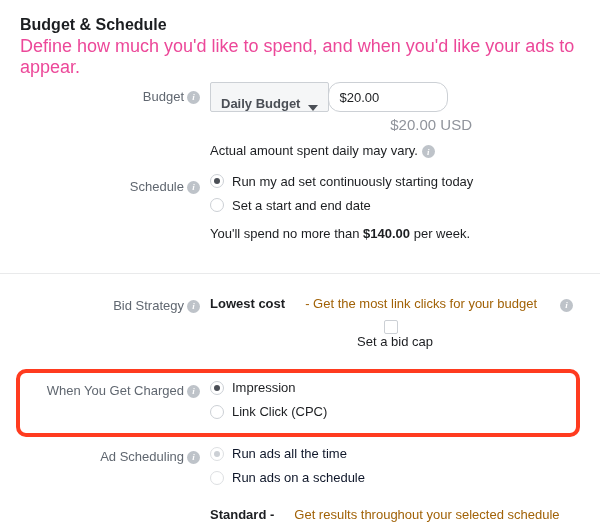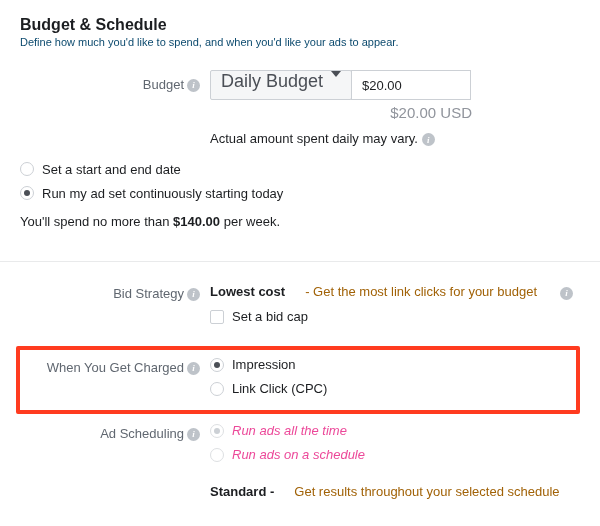--- a/index.html
+++ b/index.html
@@ -1,44 +1,44 @@
 <!DOCTYPE html>
 <html><head>
 <meta charset="utf-8">
 <style>
   * { box-sizing: border-box; margin: 0; padding: 0; }
   html, body { width: 600px; height: 526px; font-family: Helvetica, Arial, sans-serif; font-size: 13px; color: #1c1e21; background: #fff; }
   .wrap { padding: 16px 20px 10px 20px; }
   h1 { font-size: 16px; font-weight: 700; margin-bottom: 2px; }
-  .subtitle { color: #0c4a6e; font-size: 11px; margin-bottom: 22px; }
+  .subtitle { color: #ec4899; font-size: 18px; margin-bottom: 4px; }
   .row { display: flex; align-items: flex-start; margin-bottom: 14px; }
   .lbl { width: 190px; text-align: right; padding-right: 10px; color: #606770; font-size: 13px; padding-top: 7px; line-height: 1.2; }
   .lbl.strong { font-weight: 600; color: #1c1e21; }
   .val { flex: 1; }
   .info-icon { display: inline-flex; align-items: center; justify-content: center; width: 13px; height: 13px; border-radius: 50%; background: #bec3c9; color: #fff; font-size: 9px; font-weight: 700; font-style: italic; font-family: Georgia, serif; vertical-align: middle; margin-left: 3px; cursor: default; user-select: none; }
-  .select { display: inline-flex; align-items: flex-start; height: 30px; padding: 0 10px; background: #f5f6f7; border: 1px solid #ccd0d5; border-radius: 2px; font-size: 18px; font-weight: 400; color: #4b4f56; cursor: pointer; }
+  .select { display: inline-flex; align-items: flex-end; height: 30px; padding: 0 10px; background: #f5f6f7; border: 1px solid #ccd0d5; border-radius: 2px; font-size: 13px; font-weight: 700; color: #4b4f56; cursor: pointer; }
   .select .caret { margin-left: 8px; }
-  .amount-input { display: inline-flex; align-items: center; height: 30px; width: 120px; padding: 0 10px; border: 1px solid #ccd0d5; border-radius: 0; font-size: 13px; margin-left: -1px; }
+  .amount-input { display: inline-flex; align-items: center; height: 30px; width: 120px; padding: 0 10px; border: 1px solid #ccd0d5; border-radius: 12px; font-size: 13px; margin-left: -1px; }
   .subamount { font-size: 15px; color: #90949c; margin-top: 4px; text-align: right; width: 262px; }
   .note { font-size: 13px; color: #1c1e21; margin-top: 10px; }
   .note .info-icon { margin-left: 4px; }
   .radio-row { display: flex; align-items: center; margin-bottom: 6px; min-height: 18px; }
   .radio { width: 14px; height: 14px; border: 1px solid #ccd0d5; border-radius: 50%; margin-right: 8px; display:inline-flex; align-items:center; justify-content:center; flex-shrink:0; }
   .radio.checked::after { content:""; width:6px; height:6px; border-radius:50%; background:#4b4f56; display:block; }
   .radio.disabled { border-color: #dddfe2; }
   .radio.disabled.checked::after { background:#ccd0d5; }
   .radio-label { font-size: 13px; }
-  .radio-label.disabled { color: #ec4899; font-style: italic; }
+  .radio-label.disabled { color: #0f172a; }
   .spend-note { font-weight: 400; margin: 12px 0 18px 0; }
   .spend-note b { font-weight: 700; }
   hr.sep { border: none; border-top: 1px solid #e9eaeb; margin: 0 -20px 22px -20px; }
   .cb { width: 14px; height: 14px; border: 1px solid #ccd0d5; border-radius: 2px; margin-right: 8px; display:inline-block; vertical-align:middle; flex-shrink:0; }
   .bold { font-weight: 700; }
   .grey { color: #a16207; }
-  .highlight-box { border: 4px solid #ff3b1f; border-radius: 2px; padding: 6px 4px 4px 4px; margin: 2px 0 8px -4px; }
+  .highlight-box { border: 4px solid #ff3b1f; border-radius: 10px; padding: 6px 4px 4px 4px; margin: 2px 0 8px -4px; }
   .highlight-box .row { margin-bottom: 0; }
   .caret svg { display:block; }
   .inline { display:flex; flex-wrap:wrap; align-items:baseline; gap:20px;}
 </style>
 </head>
 <body>
 
 <div class="wrap">
   <h1>Budget &amp; Schedule</h1>
   <div class="subtitle">Define how much you'd like to spend, and when you'd like your ads to appear.</div>
@@ -60,49 +60,52 @@
         <div class="amount-input">$20.00</div>
       </div>
       <div class="subamount">$20.00 USD</div>
       <div class="note">
         <span>Actual amount spent daily may vary.</span><span class="info-icon">i</span>
       </div>
     </div>
   </div>
 
   <div class="row">
+    <div class="lbl">
+      <span>Schedule</span><span class="info-icon">i</span>
+    </div>
     <div class="val">
+      <div class="radio-row">
+        <span class="radio checked"></span>
+        <span class="radio-label">Run my ad set continuously starting today</span>
+      </div>
       <div class="radio-row">
         <span class="radio"></span>
         <span class="radio-label">Set a start and end date</span>
-      </div>
-      <div class="radio-row">
-        <span class="radio checked"></span>
-        <span class="radio-label">Run my ad set continuously starting today</span>
       </div>
       <div class="spend-note">
         <span>You'll spend no more than </span><b>$140.00</b><span> per week.</span>
       </div>
     </div>
   </div>
 
   <hr class="sep">
 
 
   <div class="row">
     <div class="lbl" style="padding-top:2px;">
       <span>Bid Strategy</span><span class="info-icon">i</span>
     </div>
     <div class="val">
       <div class="inline">
         <span class="bold">Lowest cost</span>
         <span class="grey"> - Get the most link clicks for your budget</span>
         <span class="info-icon">i</span>
       </div>
-      <div class="radio-row" style="margin-top:8px;">
+      <div class="radio-row" style="margin-top:8px;flex-direction:column;">
         <span class="cb"></span>
         <span class="radio-label">Set a bid cap</span>
       </div>
     </div>
   </div>
 
   <div class="highlight-box">
     <div class="row">
       <div class="lbl" style="padding-top:4px; width:186px;">
         <span>When You Get Charged</span><span class="info-icon">i</span>

